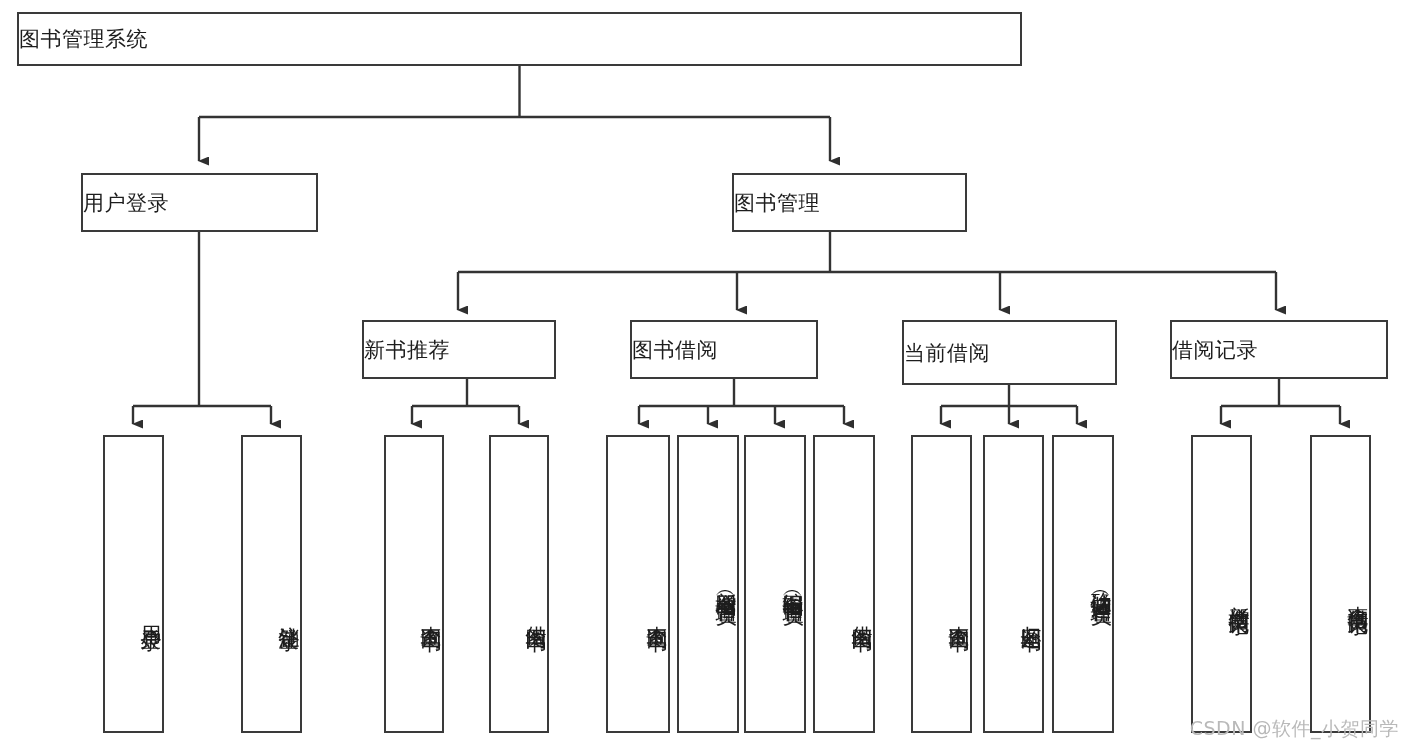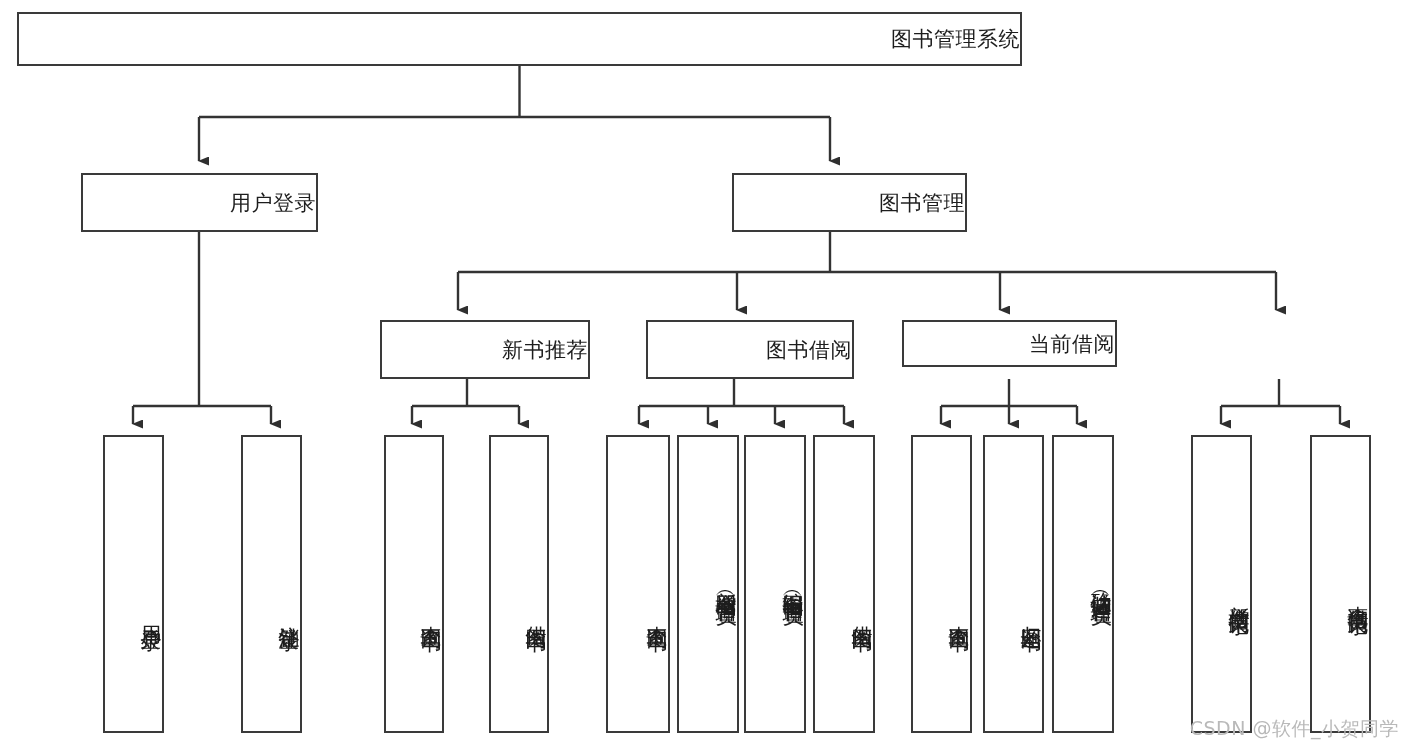--- a/index.html
+++ b/index.html
@@ -26,21 +26,21 @@
     height: 747px;
     pointer-events: none;
   }
   .node {
     position: absolute;
     box-sizing: border-box;
     background: #ffffff;
     border: 2px solid #3a3a3a;
     display: flex;
     align-items: center;
-    justify-content: flex-end;
+    justify-content: flex-start;
     color: #1d1d1d;
     z-index: 2;
   }
   .node.horizontal {
     font-size: 21px;
     letter-spacing: 0.5px;
   }
   .node.vertical {
     writing-mode: vertical-rl;
     text-orientation: upright;
@@ -131,28 +131,31 @@
     <span class="node-label">图书管理系统</span>
   </div>
 
   <div class="node horizontal" style="left:81px; top:173px; width:237px; height:59px;">
     <span class="node-label">用户登录</span>
   </div>
   <div class="node horizontal" style="left:712px; top:173px; width:235px; height:59px;margin-left:20px;">
     <span class="node-label">图书管理</span>
   </div>
 
-  <div class="node horizontal" style="left:380px; top:320px; width:210px; height:59px;">
+  <div class="node horizontal" style="left:362px; top:320px; width:194px; height:59px;">
     <span class="node-label">新书推荐</span>
   </div>
-  <div class="node horizontal" style="left:630px; top:320px; width:208px; height:59px;margin-left:16px;">
+  <div class="node horizontal" style="left:630px; top:320px; width:188px; height:59px;">
     <span class="node-label">图书借阅</span>
   </div>
-  <div class="node horizontal" style="left:902px; top:320px; width:215px; height:47px;">
+  <div class="node horizontal" style="left:902px; top:320px; width:215px; height:65px;">
     <span class="node-label">当前借阅</span>
+  </div>
+  <div class="node horizontal" style="left:1170px; top:320px; width:218px; height:59px;">
+    <span class="node-label">借阅记录</span>
   </div>
 
   <div class="node vertical" style="left:103px; top:435px; width:61px; height:298px; padding-top:62px;">
     <span class="node-label">用户登录</span>
   </div>
   <div class="node vertical" style="left:241px; top:435px; width:61px; height:298px; padding-top:62px;">
     <span class="node-label">注销登录</span>
   </div>
 
   <div class="node vertical" style="left:384px; top:435px; width:60px; height:298px; padding-top:62px;">

